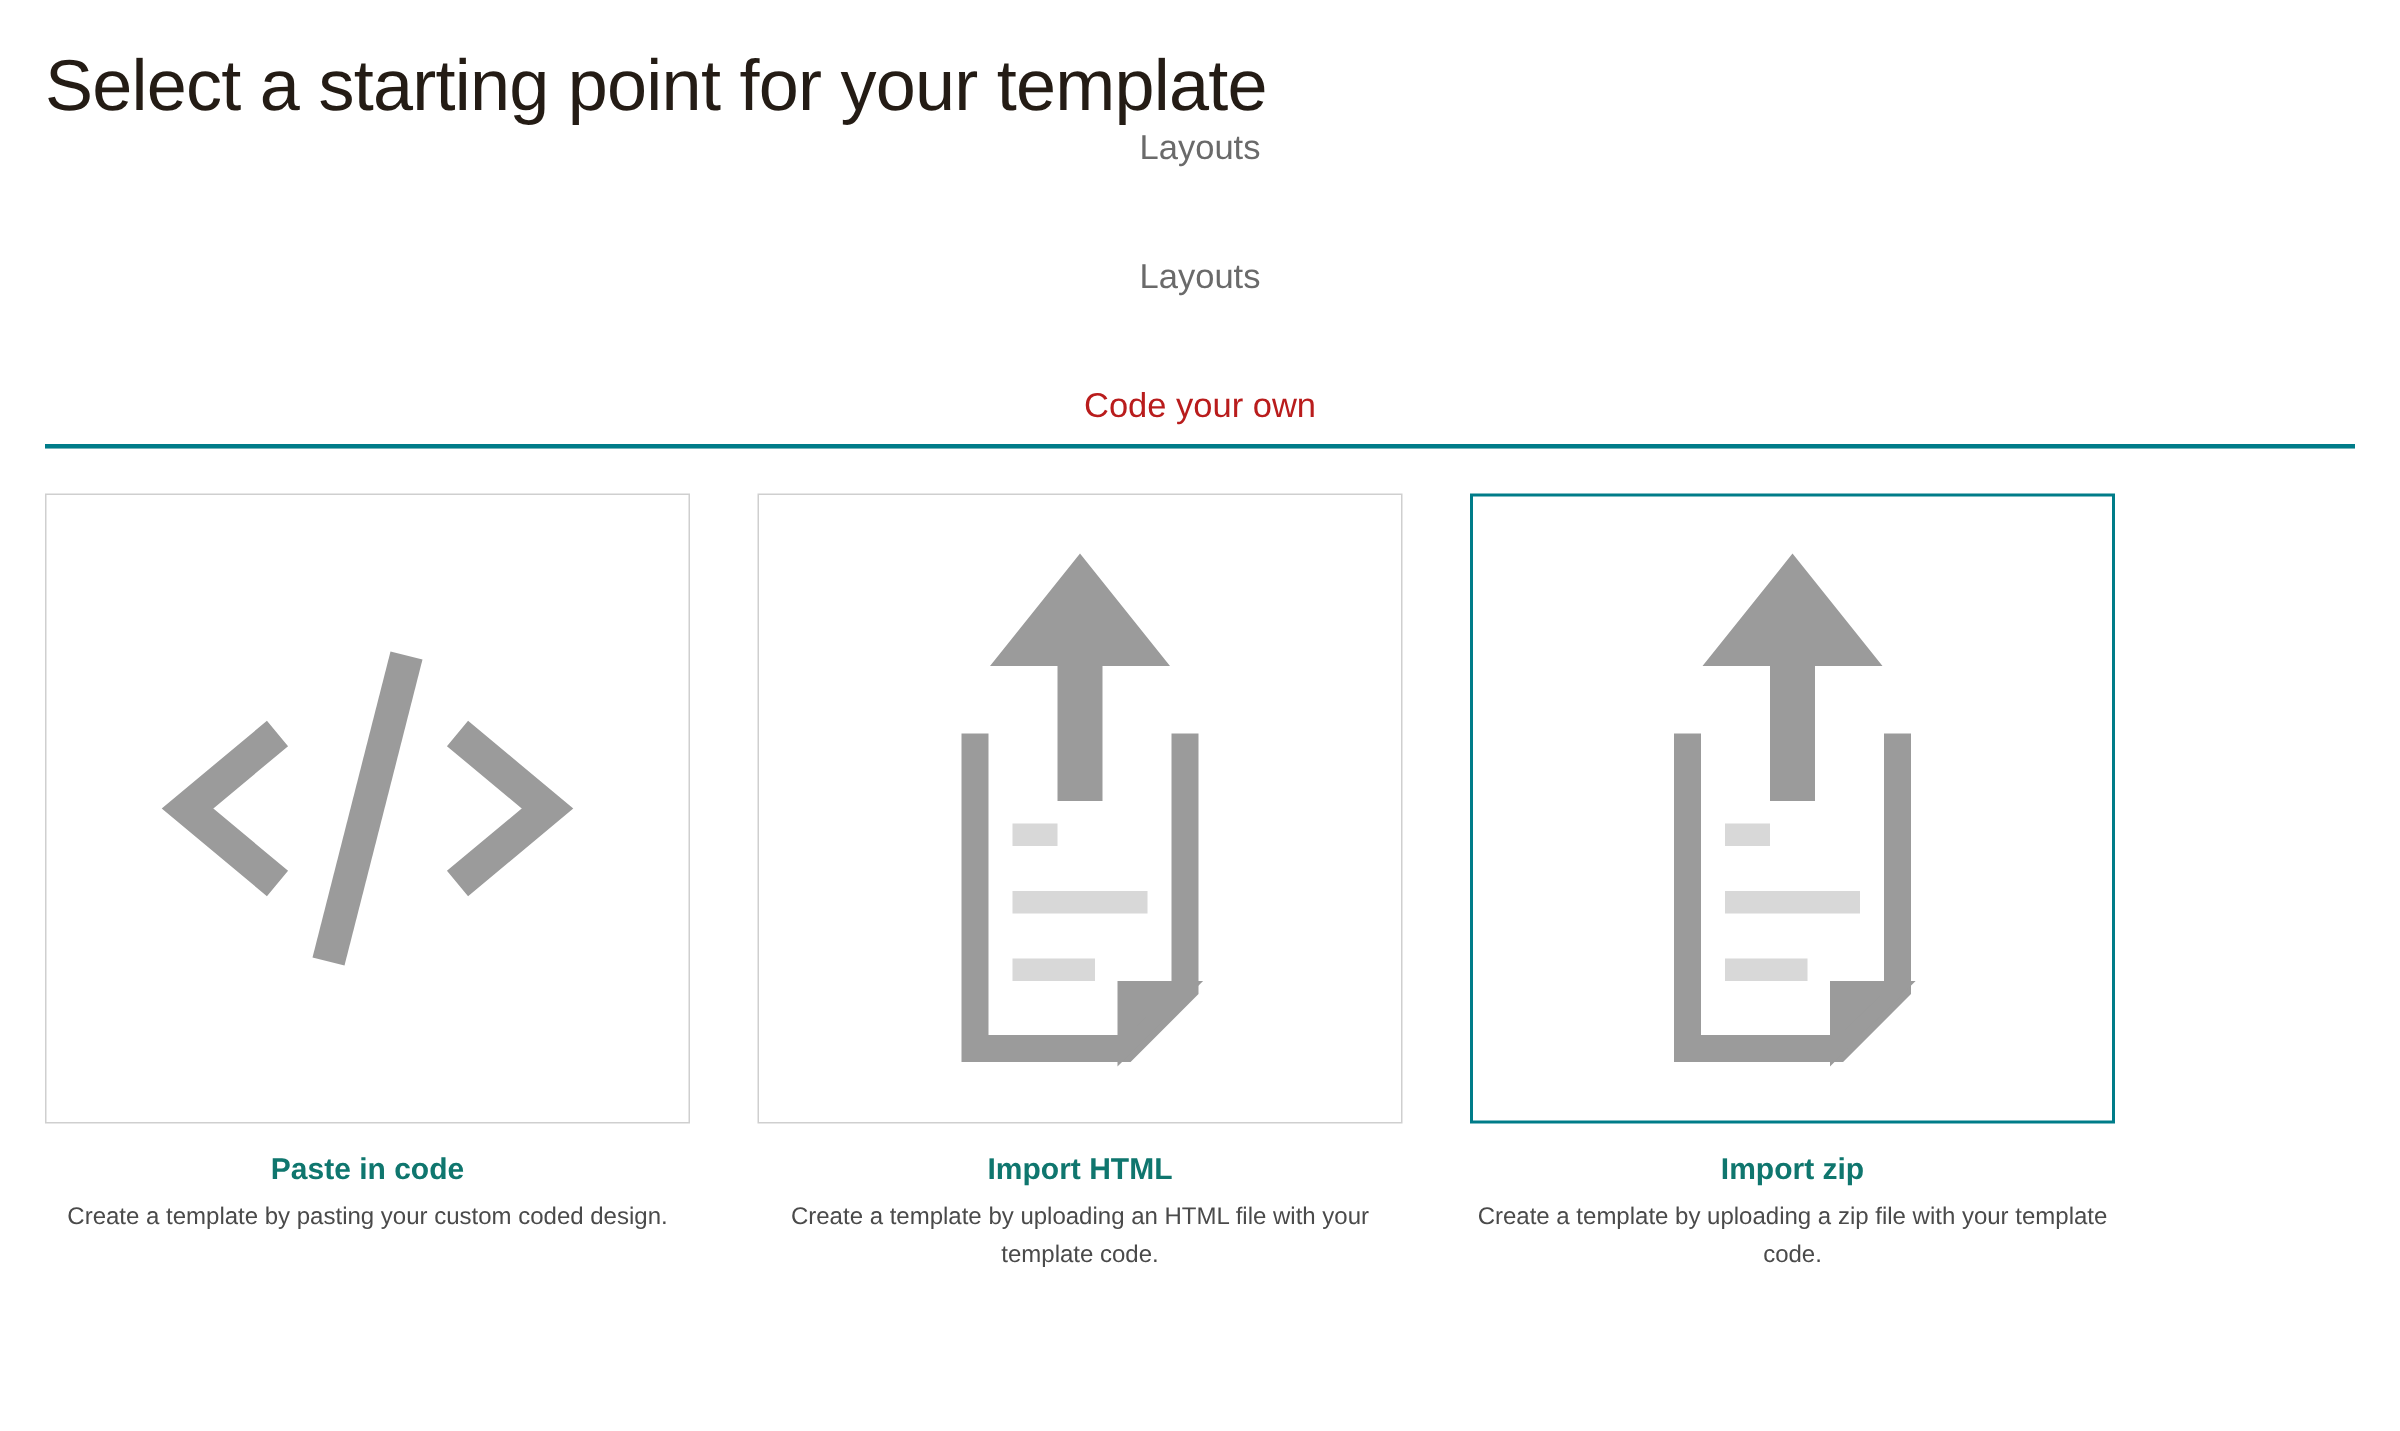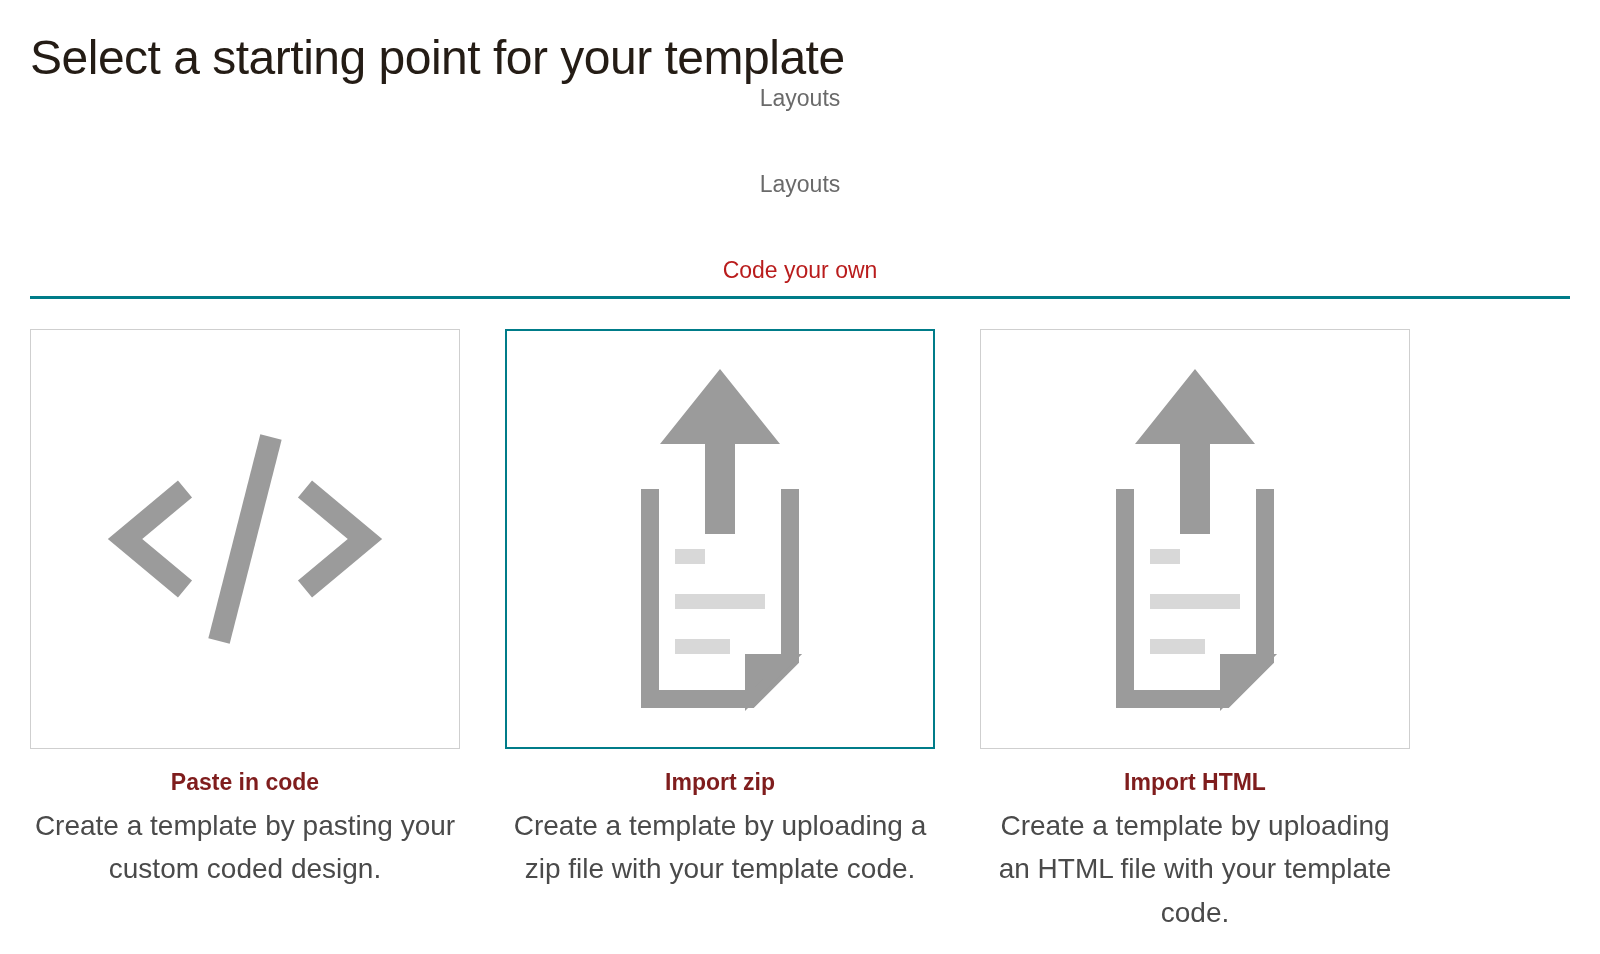--- a/index.html
+++ b/index.html
@@ -64,28 +64,28 @@
       height: 420px;
       display: flex;
       align-items: center;
       justify-content: center;
       margin-bottom: 20px;
     }
     .card.selected .card-box {
       border: 2px solid #007c89;
     }
     .card-title {
-      font-size: 23px;
+      font-size: 20px;
       font-weight: 600;
-      color: #7f1d1d;
+      color: #0f766e;
       text-align: center;
       margin-bottom: 8px;
     }
     .card-desc {
-      font-size: 28px;
+      font-size: 16px;
       font-weight: 400;
       color: #4a4a4a;
       text-align: center;
       line-height: 1.55;
       padding: 0 4px;
     }
     svg {
       display: block;
     }
   </style>
@@ -114,20 +114,46 @@
 
             <line x1="176" y1="18" x2="124" y2="222"></line>
           </g>
         </svg>
       </span>
     </div>
     <div class="card-title">Paste in code</div>
     <div class="card-desc">Create a template by pasting your custom coded design.</div>
   </div>
 
+  <div class="card">
+    <div class="card-box">
+      <span>
+        <svg width="240" height="360" viewBox="0 0 240 360">
+
+          <g fill="#9b9b9b">
+            <polygon points="120,10 60,85 105,85 105,175 135,175 135,85 180,85"></polygon>
+          </g>
+
+          <g stroke="#9b9b9b" stroke-width="18" fill="none">
+            <path d="M 50 130 L 50 340 L 150 340 L 190 300 L 190 130"></path>
+          </g>
+
+          <polygon points="150,340 190,300 150,300" fill="#9b9b9b"></polygon>
+          <polygon points="150,340 150,300 190,300" fill="none" stroke="#9b9b9b" stroke-width="10"></polygon>
+
+          <rect x="75" y="190" width="30" height="15" fill="#d8d8d8"></rect>
+          <rect x="75" y="235" width="90" height="15" fill="#d8d8d8"></rect>
+          <rect x="75" y="280" width="55" height="15" fill="#d8d8d8"></rect>
+        </svg>
+      </span>
+    </div>
+    <div class="card-title">Import HTML</div>
+    <div class="card-desc">Create a template by uploading an HTML file with your template code.</div>
+  </div>
+
   <div class="card selected">
     <div class="card-box">
       <span>
         <svg width="240" height="360" viewBox="0 0 240 360">
 
           <g fill="#9b9b9b">
             <polygon points="120,10 60,85 105,85 105,175 135,175 135,85 180,85"></polygon>
           </g>
 
           <g stroke="#9b9b9b" stroke-width="18" fill="none">
@@ -140,39 +166,13 @@
           <rect x="75" y="190" width="30" height="15" fill="#d8d8d8"></rect>
           <rect x="75" y="235" width="90" height="15" fill="#d8d8d8"></rect>
           <rect x="75" y="280" width="55" height="15" fill="#d8d8d8"></rect>
         </svg>
       </span>
     </div>
     <div class="card-title">Import zip</div>
     <div class="card-desc">Create a template by uploading a zip file with your template code.</div>
   </div>
 
-  <div class="card">
-    <div class="card-box">
-      <span>
-        <svg width="240" height="360" viewBox="0 0 240 360">
-
-          <g fill="#9b9b9b">
-            <polygon points="120,10 60,85 105,85 105,175 135,175 135,85 180,85"></polygon>
-          </g>
-
-          <g stroke="#9b9b9b" stroke-width="18" fill="none">
-            <path d="M 50 130 L 50 340 L 150 340 L 190 300 L 190 130"></path>
-          </g>
-
-          <polygon points="150,340 190,300 150,300" fill="#9b9b9b"></polygon>
-          <polygon points="150,340 150,300 190,300" fill="none" stroke="#9b9b9b" stroke-width="10"></polygon>
-
-          <rect x="75" y="190" width="30" height="15" fill="#d8d8d8"></rect>
-          <rect x="75" y="235" width="90" height="15" fill="#d8d8d8"></rect>
-          <rect x="75" y="280" width="55" height="15" fill="#d8d8d8"></rect>
-        </svg>
-      </span>
-    </div>
-    <div class="card-title">Import HTML</div>
-    <div class="card-desc">Create a template by uploading an HTML file with your template code.</div>
-  </div>
-
 </div>
 
 </body></html>

